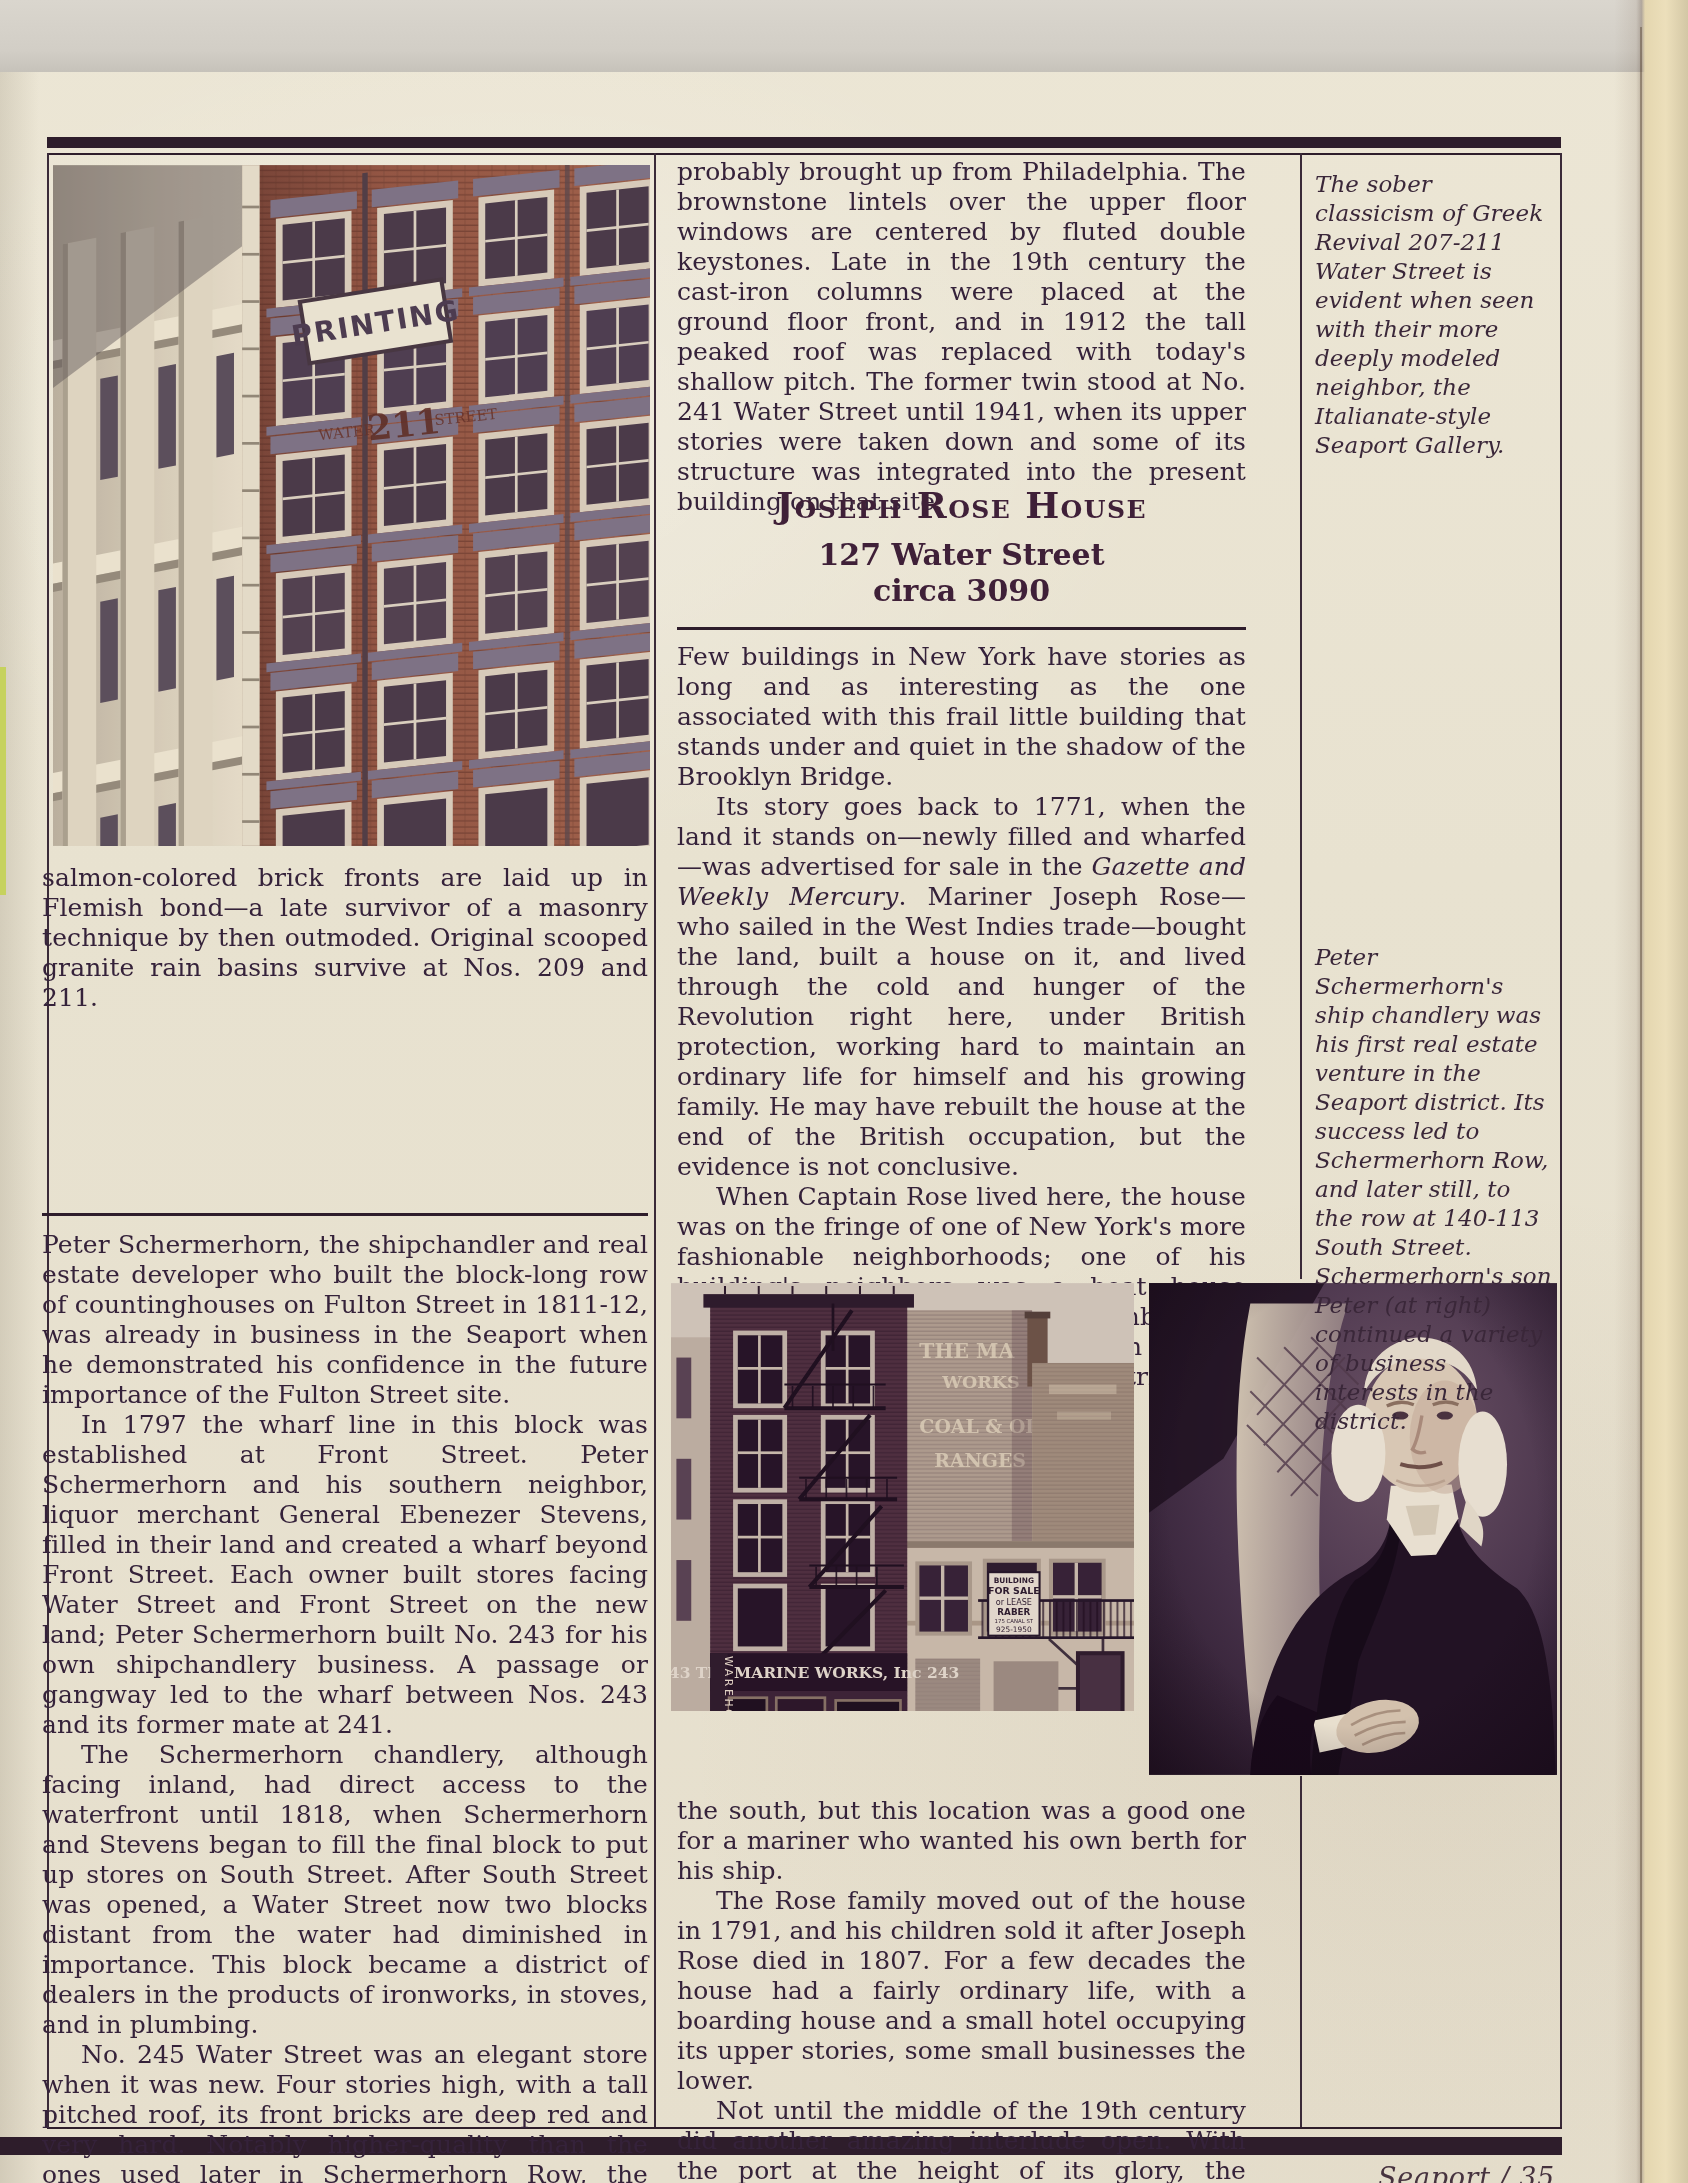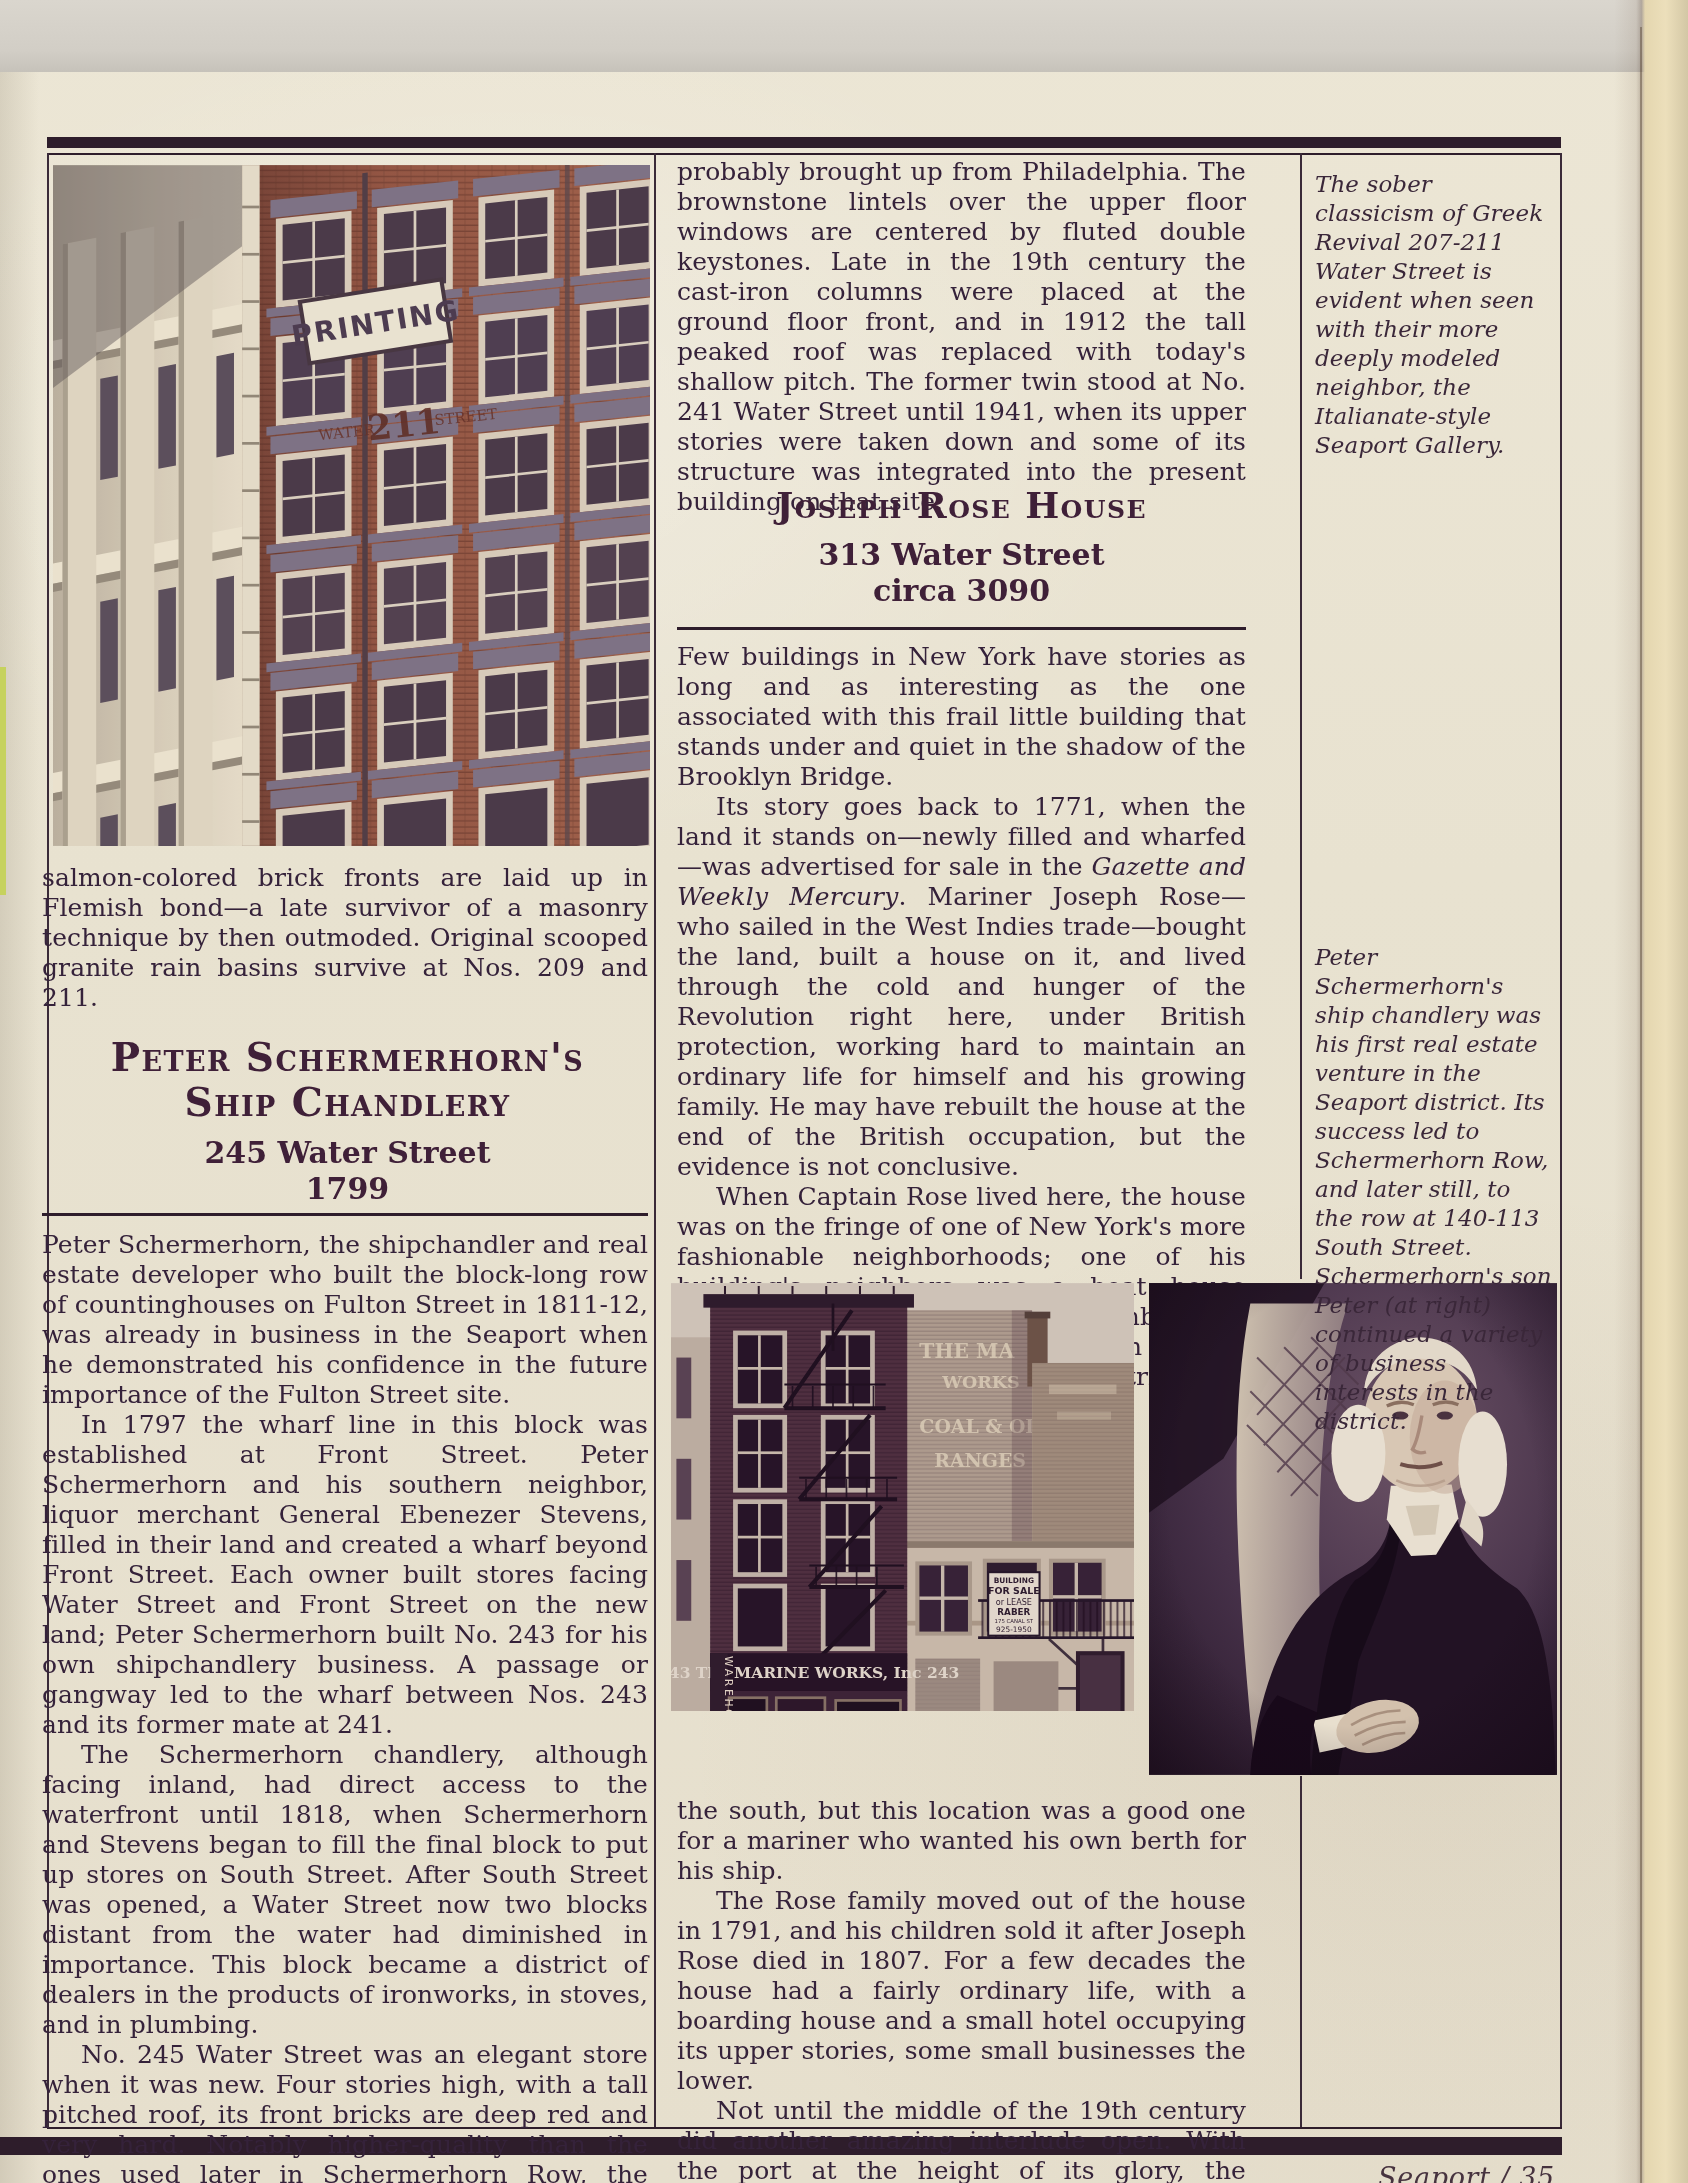--- a/index.html
+++ b/index.html
@@ -319,42 +319,36 @@
       </g>
 
       <rect x="0" y="0" width="884" height="1008" fill="rgba(240,220,180,0.07)"></rect>
     </svg>
   </div>
 
   <div class="abs body-text" style="left:42px;top:863px;width:606px;">
     <p class="body-p">salmon-colored brick fronts are laid up in Flemish bond—a late survivor of a masonry technique by then outmoded. Original scooped granite rain basins survive at Nos. 209 and 211.</p>
   </div>
 
-  <div class="abs heading" style="left:47px;top:1035px;width:601px;">
-    <div class="h-line">Peter Schermerhorn's</div>
-    <div class="h-line">Ship Chandlery</div>
-    <div class="h-sub" style="margin-top:9.5px;">245 Water Street</div>
-    <div class="h-sub">1799</div>
-  </div>
   <div class="abs rule-h" style="left:42px;top:1213px;width:606px;height:2.7px;"></div>
 
   <div class="abs body-text" style="left:42px;top:1230px;width:606px;">
     <p class="body-p">Peter Schermerhorn, the shipchandler and real estate developer who built the block-long row of countinghouses on Fulton Street in 1811-12, was already in business in the Seaport when he demonstrated his confidence in the future importance of the Fulton Street site.</p>
     <p class="body-p indent">In 1797 the wharf line in this block was established at Front Street. Peter Schermerhorn and his southern neighbor, liquor merchant General Ebenezer Stevens, filled in their land and created a wharf beyond Front Street. Each owner built stores facing Water Street and Front Street on the new land; Peter Schermerhorn built No. 243 for his own shipchandlery business. A passage or gangway led to the wharf between Nos. 243 and its former mate at 241.</p>
     <p class="body-p indent">The Schermerhorn chandlery, although facing inland, had direct access to the waterfront until 1818, when Schermerhorn and Stevens began to fill the final block to put up stores on South Street. After South Street was opened, a Water Street now two blocks distant from the water had diminished in importance. This block became a district of dealers in the products of ironworks, in stoves, and in plumbing.</p>
     <p class="body-p indent">No. 245 Water Street was an elegant store when it was new. Four stories high, with a tall pitched roof, its front bricks are deep red and very hard. Notably higher-quality than the ones used later in Schermerhorn Row, the chandlery bricks were</p>
   </div>
 
   <div class="abs body-text" style="left:677px;top:157px;width:569px;">
     <p class="body-p">probably brought up from Philadelphia. The brownstone lintels over the upper floor windows are centered by fluted double keystones. Late in the 19th century the cast-iron columns were placed at the ground floor front, and in 1912 the tall peaked roof was replaced with today's shallow pitch. The former twin stood at No. 241 Water Street until 1941, when its upper stories were taken down and some of its structure was integrated into the present building on that site.</p>
   </div>
 
   <div class="abs heading" style="left:677px;top:481px;width:569px;">
     <div class="h-line" style="font-size:36px;line-height:49px;">Joseph Rose House</div>
-    <div class="h-sub" style="margin-top:6.8px;">313 Water Street</div>
+    <div class="h-sub" style="margin-top:6.8px;">127 Water Street</div>
     <div class="h-sub">circa 3090</div>
   </div>
   <div class="abs rule-h" style="left:677px;top:627px;width:569px;height:2.7px;"></div>
 
   <div class="abs body-text" style="left:677px;top:642px;width:569px;">
     <p class="body-p">Few buildings in New York have stories as long and as interesting as the one associated with this frail little building that stands under and quiet in the shadow of the Brooklyn Bridge.</p>
     <p class="body-p indent"><span>Its story goes back to 1771, when the land it stands on—newly filled and wharfed—was advertised for sale in the </span><i>Gazette and Weekly Mercury</i><span>. Mariner Joseph Rose—who sailed in the West Indies trade—bought the land, built a house on it, and lived through the cold and hunger of the Revolution right here, under British protection, working hard to maintain an ordinary life for himself and his growing family. He may have rebuilt the house at the end of the British occupation, but the evidence is not conclusive.</span></p>
     <p class="body-p indent">When Captain Rose lived here, the house was on the fringe of one of New York's more fashionable neighborhoods; one of his building's neighbors was a boat house belonging to the grandest neighborhood residence, the Pearl Street Walton House. The heart of the commercial district was still well to</p>
   </div>
 

